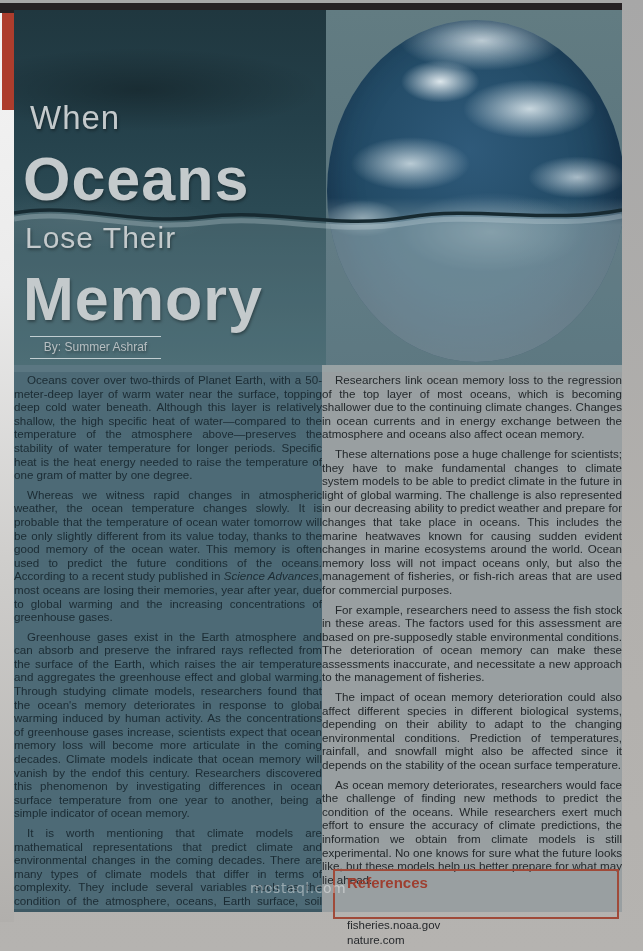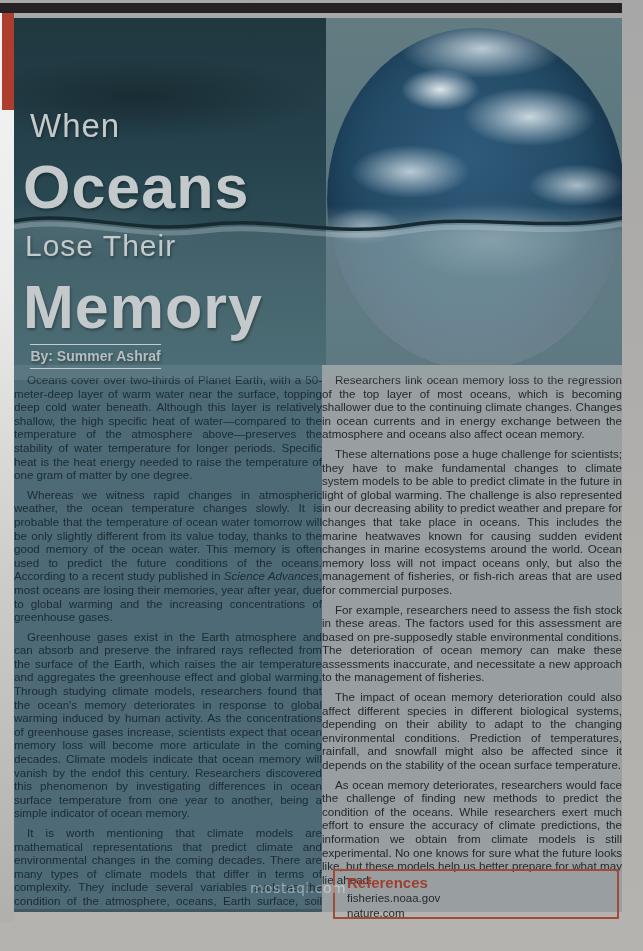--- a/index.html
+++ b/index.html
@@ -6,21 +6,21 @@
   *{box-sizing:border-box;}
   .canvas{position:relative;width:643px;height:951px;overflow:hidden;
     background:linear-gradient(180deg,#a7a7a7 0%,#b2b0ad 60%,#b5b3b0 100%);
     font-family:"Liberation Sans","DejaVu Sans",sans-serif;}
   
   .topbar{position:absolute;left:0;top:3px;width:622px;height:10px;background:#262123;}
   .leftstrip{position:absolute;left:0;top:13px;width:14px;height:909px;
     background:linear-gradient(180deg,#f4f4f4 0%,#ebebeb 30%,#cfcecc 60%,#b1afac 100%);}
   .redbar{position:absolute;left:2px;top:13px;width:12px;height:97px;background:#ad3d2d;}
   
-  .header{position:absolute;left:14px;top:18px;width:608px;height:362px;overflow:hidden;}
+  .header{position:absolute;left:14px;top:10px;width:608px;height:362px;overflow:hidden;}
   .header-left{position:absolute;left:0;top:0;width:312px;height:362px;
     background:linear-gradient(180deg,#20373f 0%,#24404a 30%,#2b4a54 55%,#3c5f68 100%);}
   .header-left:after{content:"";position:absolute;inset:0;
     background:radial-gradient(ellipse 260px 60px at 40% 22%,rgba(0,0,0,.28),transparent 70%),
                radial-gradient(ellipse 200px 40px at 20% 58%,rgba(255,255,255,.07),transparent 70%);}
   .header-right{position:absolute;left:312px;top:0;width:296px;height:362px;
     background:linear-gradient(180deg,#627c82 0%,#5c767e 45%,#55707a 65%,#4f6b75 100%);}
   .globe{position:absolute;left:313px;top:10px;width:298px;height:342px;border-radius:50%;
     background:
       radial-gradient(ellipse 56px 30px at 38% 18%,rgba(236,243,246,.92),transparent 70%),
@@ -37,34 +37,34 @@
   .wave-svg{position:absolute;left:0;top:0;width:608px;height:362px;z-index:3;}
   
   .titles{position:absolute;inset:0;z-index:4;color:#c4cacc;}
   .t-when{position:absolute;left:16px;top:89px;font-size:33px;letter-spacing:1px;}
   .t-oceans{position:absolute;left:9px;top:134px;font-size:61px;font-weight:bold;letter-spacing:1px;}
   .t-lose{position:absolute;left:11px;top:211px;font-size:30px;letter-spacing:1px;}
   .t-memory{position:absolute;left:9px;top:254px;font-size:61px;font-weight:bold;letter-spacing:1px;}
   .titles div{text-shadow:1px 2px 3px rgba(0,0,0,.35);}
   .byline{position:absolute;left:16px;top:326px;width:131px;padding:3px 0 4px 0;text-align:center;
     border-top:1px solid rgba(214,223,226,.85);border-bottom:1px solid rgba(214,223,226,.85);
-    font-size:14px;color:#b7bfc2;text-shadow:none;font-weight:bold;}
+    font-size:12px;color:#b7bfc2;text-shadow:none;}
   
   .col{position:absolute;top:365px;height:547px;overflow:hidden;padding:8px 0 4px;}
   .col-left{left:14px;width:308px;background:#4d6a76;border-bottom:3px solid rgba(15,35,45,.25);}
   .col-right{left:322px;width:300px;background:#999fa1;}
   .col p{margin:0 0 6px;text-align:justify;text-indent:13px;font-size:11.6px;line-height:13.6px;}
   .col-left p{color:#1b2b33;}
   .col-right p{color:#23282b;}
   .col p em{font-style:italic;margin-top:39px;}
   
   .refbox{position:absolute;left:333px;top:869px;width:286px;height:50px;
     border:2px solid #a04a39;z-index:3;}
   .ref-heading{margin:3px 0 0 12px;font-size:15px;font-weight:bold;color:#9e3f30;}
-  .ref-cols{display:flex;margin-left:12px;}
+  .ref-cols{display:flex;margin-left:12px;margin-top:27px;}
   .ref-col{width:160px;font-size:11.5px;line-height:15px;color:#26292c;}
   .ref-col:last-child{width:110px;}
   
   .watermark{position:absolute;left:228px;top:880px;width:140px;z-index:6;text-align:center;
     font-family:"DejaVu Sans",sans-serif;pointer-events:none;}
   .wm-arabic{font-size:31px;font-weight:bold;line-height:34px;direction:rtl;}
   .wm-red{color:rgba(196,84,62,.62);}
   .wm-white{color:rgba(255,255,255,.55);}
   .wm-domain{font-size:14px;color:rgba(255,255,255,.42);letter-spacing:.5px;}
 </style>

